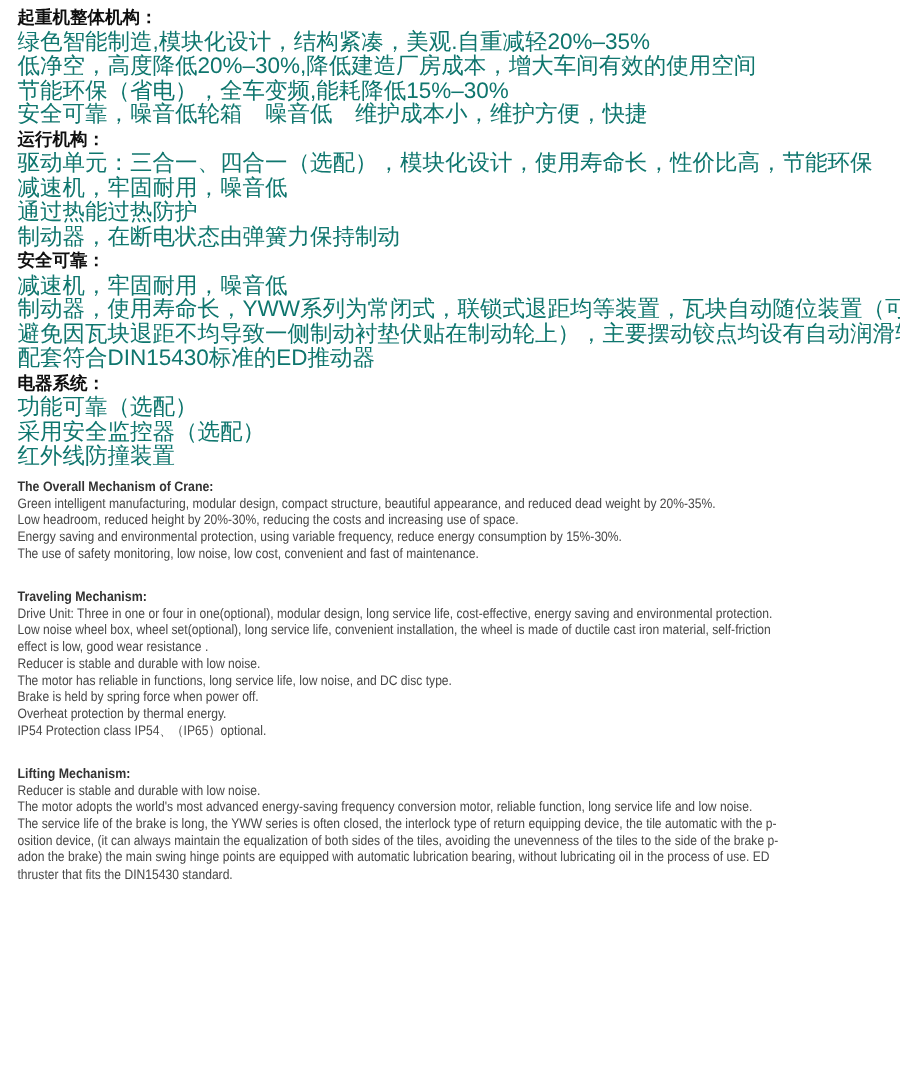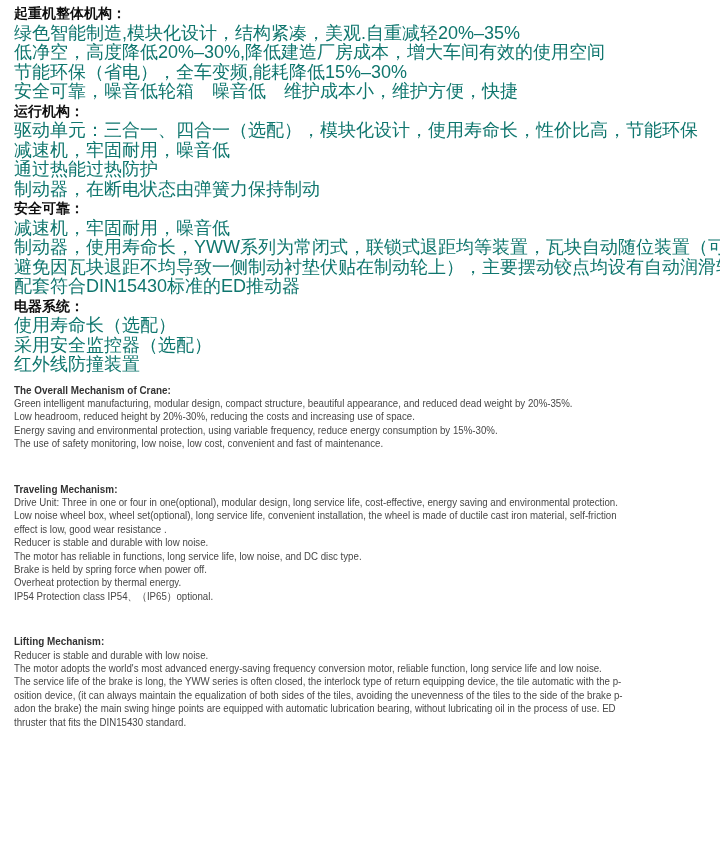--- a/index.html
+++ b/index.html
@@ -10,21 +10,21 @@
     height: 861px;
     overflow: hidden;
     font-family: "Liberation Sans", sans-serif;
   }
   .page {
     padding: 4px 10px 0 14px;
     width: 696px;
   }
   .sec { margin: 0; }
   .sec.cn { margin: 0; }
-  .sec.en { margin-top: 32px; }
+  .sec.en { margin-top: 21px; }
   .sec.en.first { margin-top: 9px; }
   h2, h3, p { margin: 0; padding: 0; }
   .h.cn {
     font-size: 14px;
     font-weight: bold;
     color: #0f0f0f;
     line-height: 19.5px;
     white-space: nowrap;
   }
   .line.cn {
@@ -84,21 +84,21 @@
         <p class="line cn">减速机，牢固耐用，噪音低</p>
         <p class="line cn">制动器，使用寿命长，YWW系列为常闭式，联锁式退距均等装置，瓦块自动随位装置（可始终保持两侧瓦块退距均等，完全</p>
         <p class="line cn">避免因瓦块退距不均导致一侧制动衬垫伏贴在制动轮上），主要摆动铰点均设有自动润滑轴承，在使用过程中无 需加润滑油，</p>
         <p class="line cn">配套符合DIN15430标准的ED推动器</p>
       </div>
   </section>
 
   <section class="sec cn">
     <h2 class="h cn">电器系统：</h2>
     <div class="lines">
-        <p class="line cn">使用寿命长（选配）</p>
+        <p class="line cn">功能可靠（选配）</p>
         <p class="line cn">采用安全监控器（选配）</p>
         <p class="line cn">红外线防撞装置</p>
       </div>
   </section>
 
   <section class="sec en first">
     <h3 class="h en">The Overall Mechanism of Crane:</h3>
     <div class="lines">
         <p class="line en">Green intelligent manufacturing, modular design, compact structure, beautiful appearance, and reduced dead weight by 20%-35%.</p>
         <p class="line en">Low headroom, reduced height by 20%-30%, reducing the costs and increasing use of space.</p>

